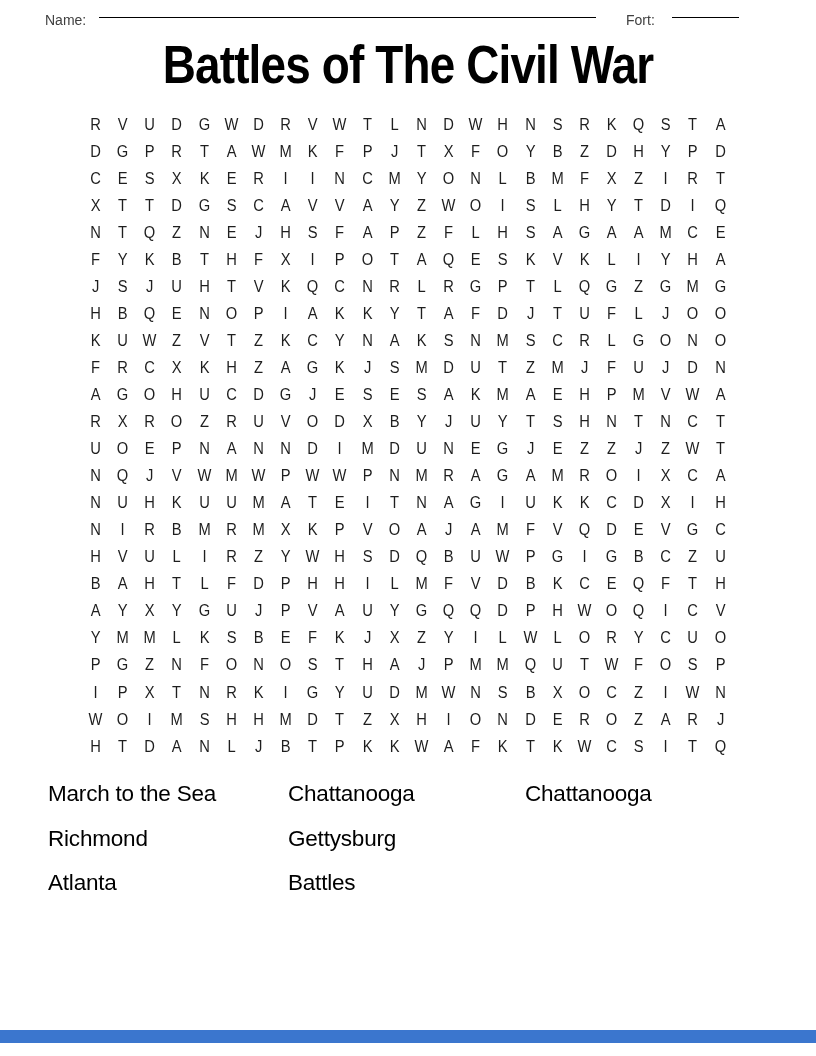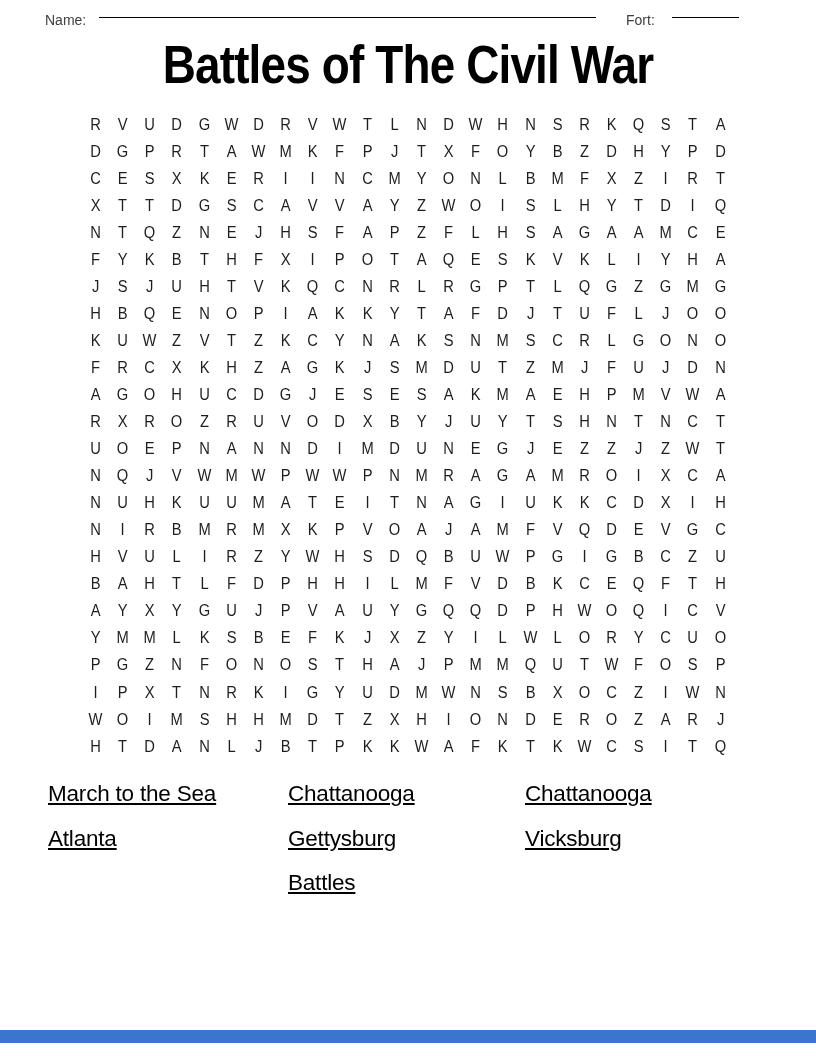--- a/index.html
+++ b/index.html
@@ -37,21 +37,21 @@
     grid-template-columns: repeat(24, 27.17px);
     grid-auto-rows: 27.05px;
   }
   .grid span {
     display: flex; align-items: center; justify-content: center;
     font-size: 16px; font-weight: 500; color: #1e1e1e;
     transform: scaleX(0.92);
   }
 
   
-  .word-col { position: absolute; top: 772px; text-decoration: underline; }
+  .word-col { position: absolute; top: 772px; }
   .col-1 { left: 48px; }
   .col-2 { left: 288px; }
   .col-3 { left: 525px; }
   .word {
     height: 44.4px; display: flex; align-items: center;
     font-size: 22.5px; font-weight: 500; color: #000;
     white-space: nowrap; letter-spacing: -0.2px;
   }
 
   
@@ -644,28 +644,28 @@
       <span>C</span>
       <span>S</span>
       <span>I</span>
       <span>T</span>
       <span>Q</span>
     </div>
 
   <div class="words">
     <div class="word-col col-1">
         <div class="word">March to the Sea</div>
+        <div class="word">Richmond</div>
         <div class="word">Atlanta</div>
       </div>
     <div class="word-col col-2">
         <div class="word">Chattanooga</div>
         <div class="word">Gettysburg</div>
         <div class="word">Battles</div>
       </div>
     <div class="word-col col-3">
         <div class="word">Chattanooga</div>
-        <div class="word">Vicksburg</div>
       </div>
   </div>
 
   <div class="footer-bar" style="background: rgb(59, 118, 206);"></div>
 
 </div>
 
 </body></html>

